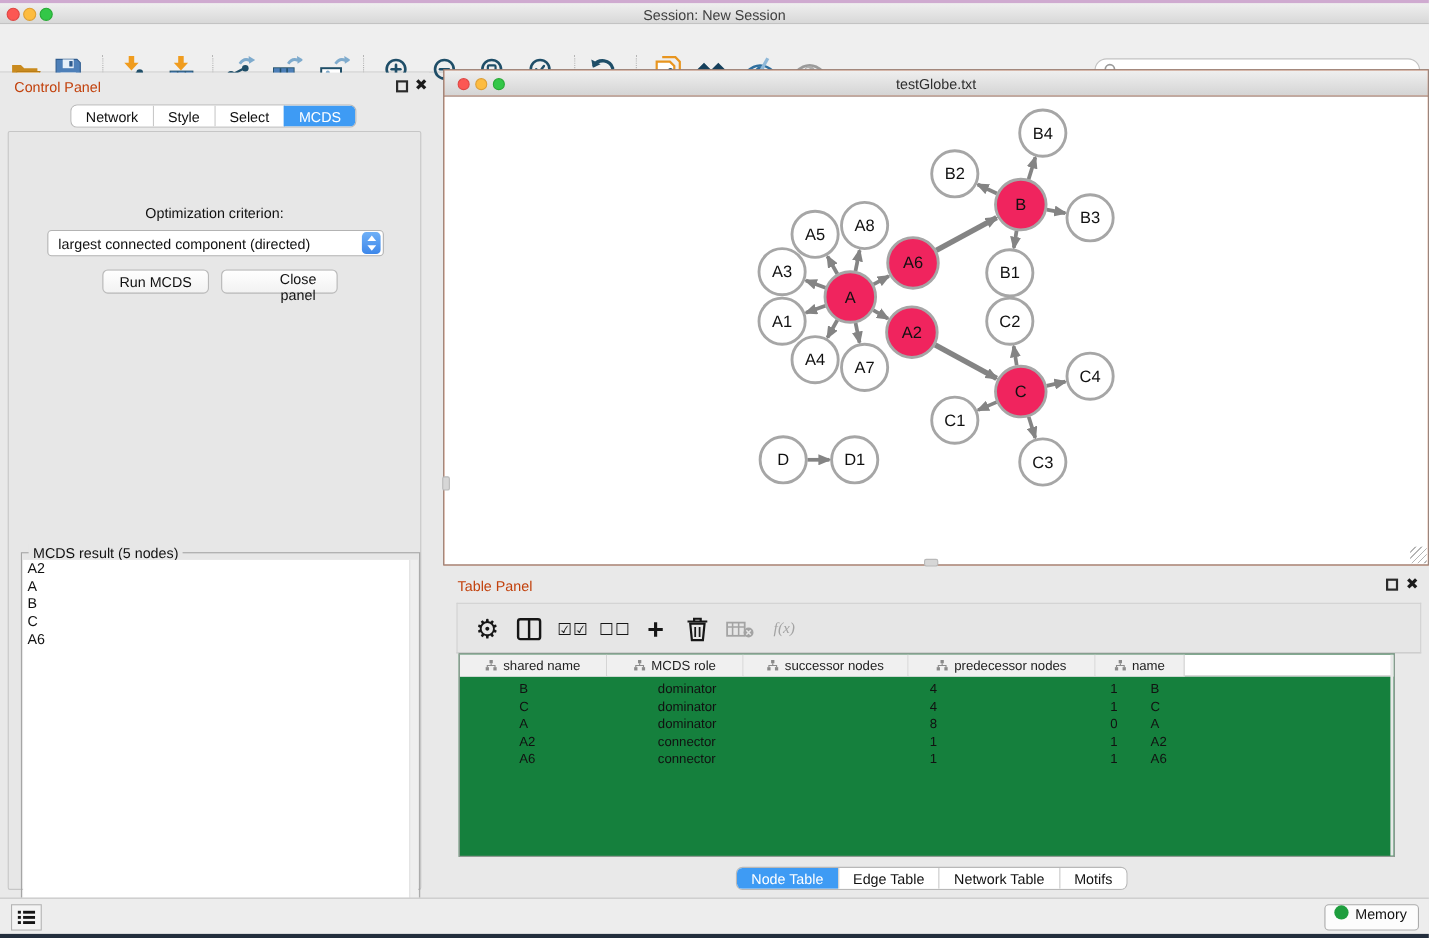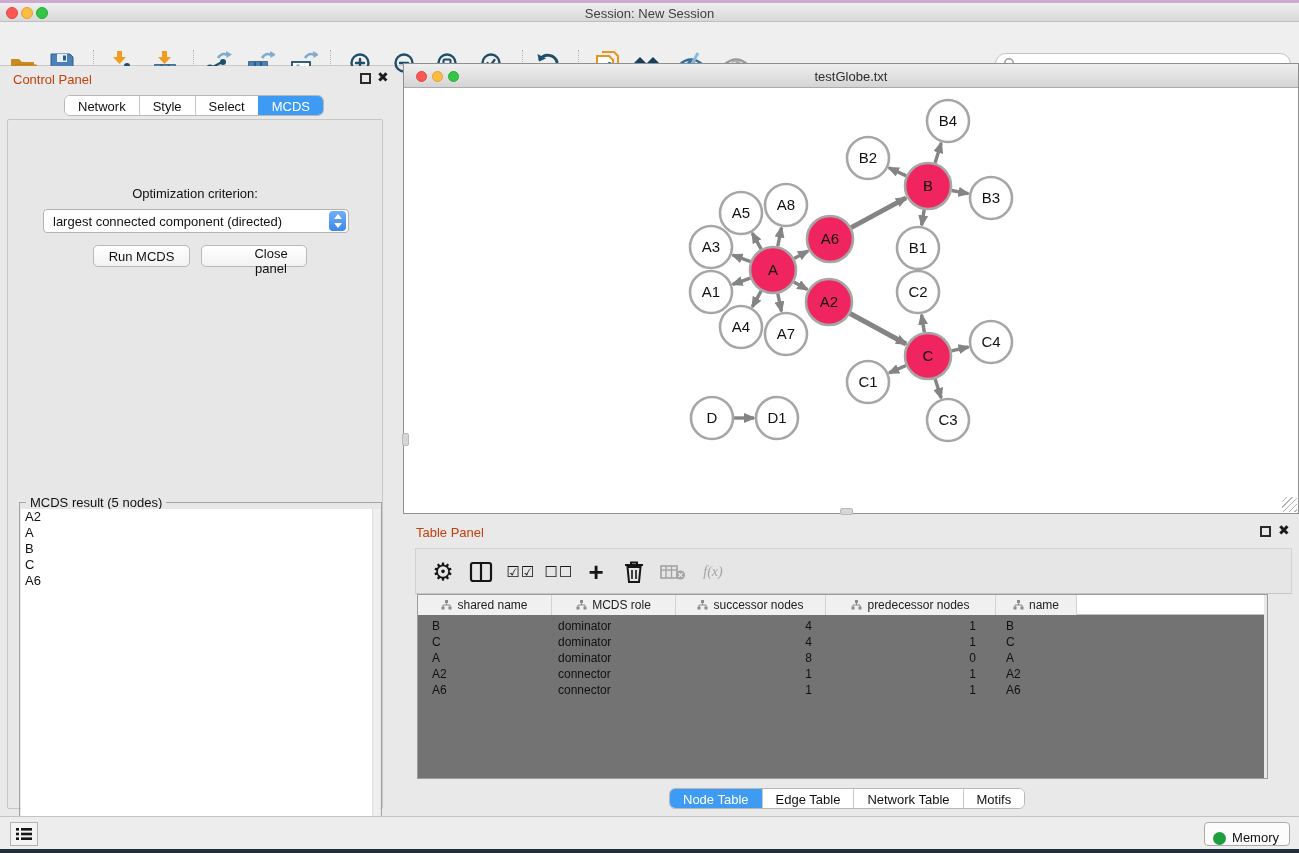--- a/index.html
+++ b/index.html
@@ -64,33 +64,33 @@
   
   .table-panel { position:absolute; left:403px; top:519px; width:896px; height:297px; background:#E9E9E9; }
   .tp-float { left:857px; } .tp-close { left:875px; }
   .tp-toolbar { position:absolute; left:12px; top:29px; width:877px; height:46px; background:#E6E6E6; border:1px solid #D2D2D2; border-bottom:1px solid #C4C4C4; }
   .tpi { position:absolute; top:6px; width:34px; height:34px; display:flex; align-items:center; justify-content:center; color:#161616; }
   .tpi.disabled { color:#A3A3A3; }
   .gear-glyph { font-size:24px; line-height:34px; font-family:"DejaVu Sans",sans-serif; }
   .check-glyph { font-size:15px; letter-spacing:1px; font-family:"DejaVu Sans",sans-serif; }
   .plus-glyph { font-size:26px; font-weight:bold; line-height:30px; }
   .fx-glyph { font-size:14px; font-style:italic; font-family:"Liberation Serif","DejaVu Serif",serif; }
-  .data-table { position:absolute; left:14px; top:75px; width:851px; height:185px; background:#737373; border:1px solid #9C9C9C; overflow:hidden; }
+  .data-table { position:absolute; left:14px; top:75px; width:851px; height:185px; background:#15803d; border:1px solid #9C9C9C; overflow:hidden;padding-left:40px; }
   .dt-header { position:absolute; left:0; top:0; height:20px; width:100%; background:#fff; border-bottom:1px solid #C2C2C2; display:flex; }
   .dt-hcell { height:20px; background:#F0F0F0; border-right:1px solid #D2D2D2; display:flex; align-items:center; justify-content:center; gap:5px; font-size:12px; color:#222; }
   .dt-hcell svg { flex:0 0 auto; }
   .dt-row { position:absolute; height:16px; width:100%; display:flex; font-size:12px; color:#111; }
   .dt-cell { height:16px; line-height:16px; white-space:nowrap; overflow:hidden; }
   .dt-scroll { position:absolute; right:0; top:0; width:3px; height:100%; background:#E8E8E8; }
   .tp-tabs { left:266px; top:269px; }
 
   
   .statusbar { position:absolute; left:0; top:816px; width:1299px; height:33px; background:#EDEDED; border-top:1px solid #C2C2C2; }
   .list-btn { position:absolute; left:10px; top:5px; width:28px; height:24px; background:#F4F4F4; border:1px solid #B3B3B3; display:flex; align-items:center; justify-content:center; }
-  .memory-btn { position:absolute; right:9px; top:5px; height:24px; background:#FCFCFC; border:1px solid #ABABAB; border-radius:4px; display:flex; align-items:flex-end; padding:0 10px 0 8px; gap:6px; font-size:13px; color:#111; }
+  .memory-btn { position:absolute; right:9px; top:5px; height:24px; background:#FCFCFC; border:1px solid #ABABAB; border-radius:4px; display:flex; align-items:flex-start; padding:0 10px 0 8px; gap:6px; font-size:13px; color:#111; }
   .memory-dot { width:13px; height:13px; border-radius:50%; background:#1E9E3E; }
   .bottom-strip { position:absolute; left:0; top:849px; width:1299px; height:4px; background:#232E3D; }
 
   .icon-stroke { stroke:#1F4E68; fill:none; stroke-width:2.4; stroke-linecap:round; }
 </style>
 </head>
 <body>
 
 <div class="top-strip"></div>
 <div class="titlebar">

